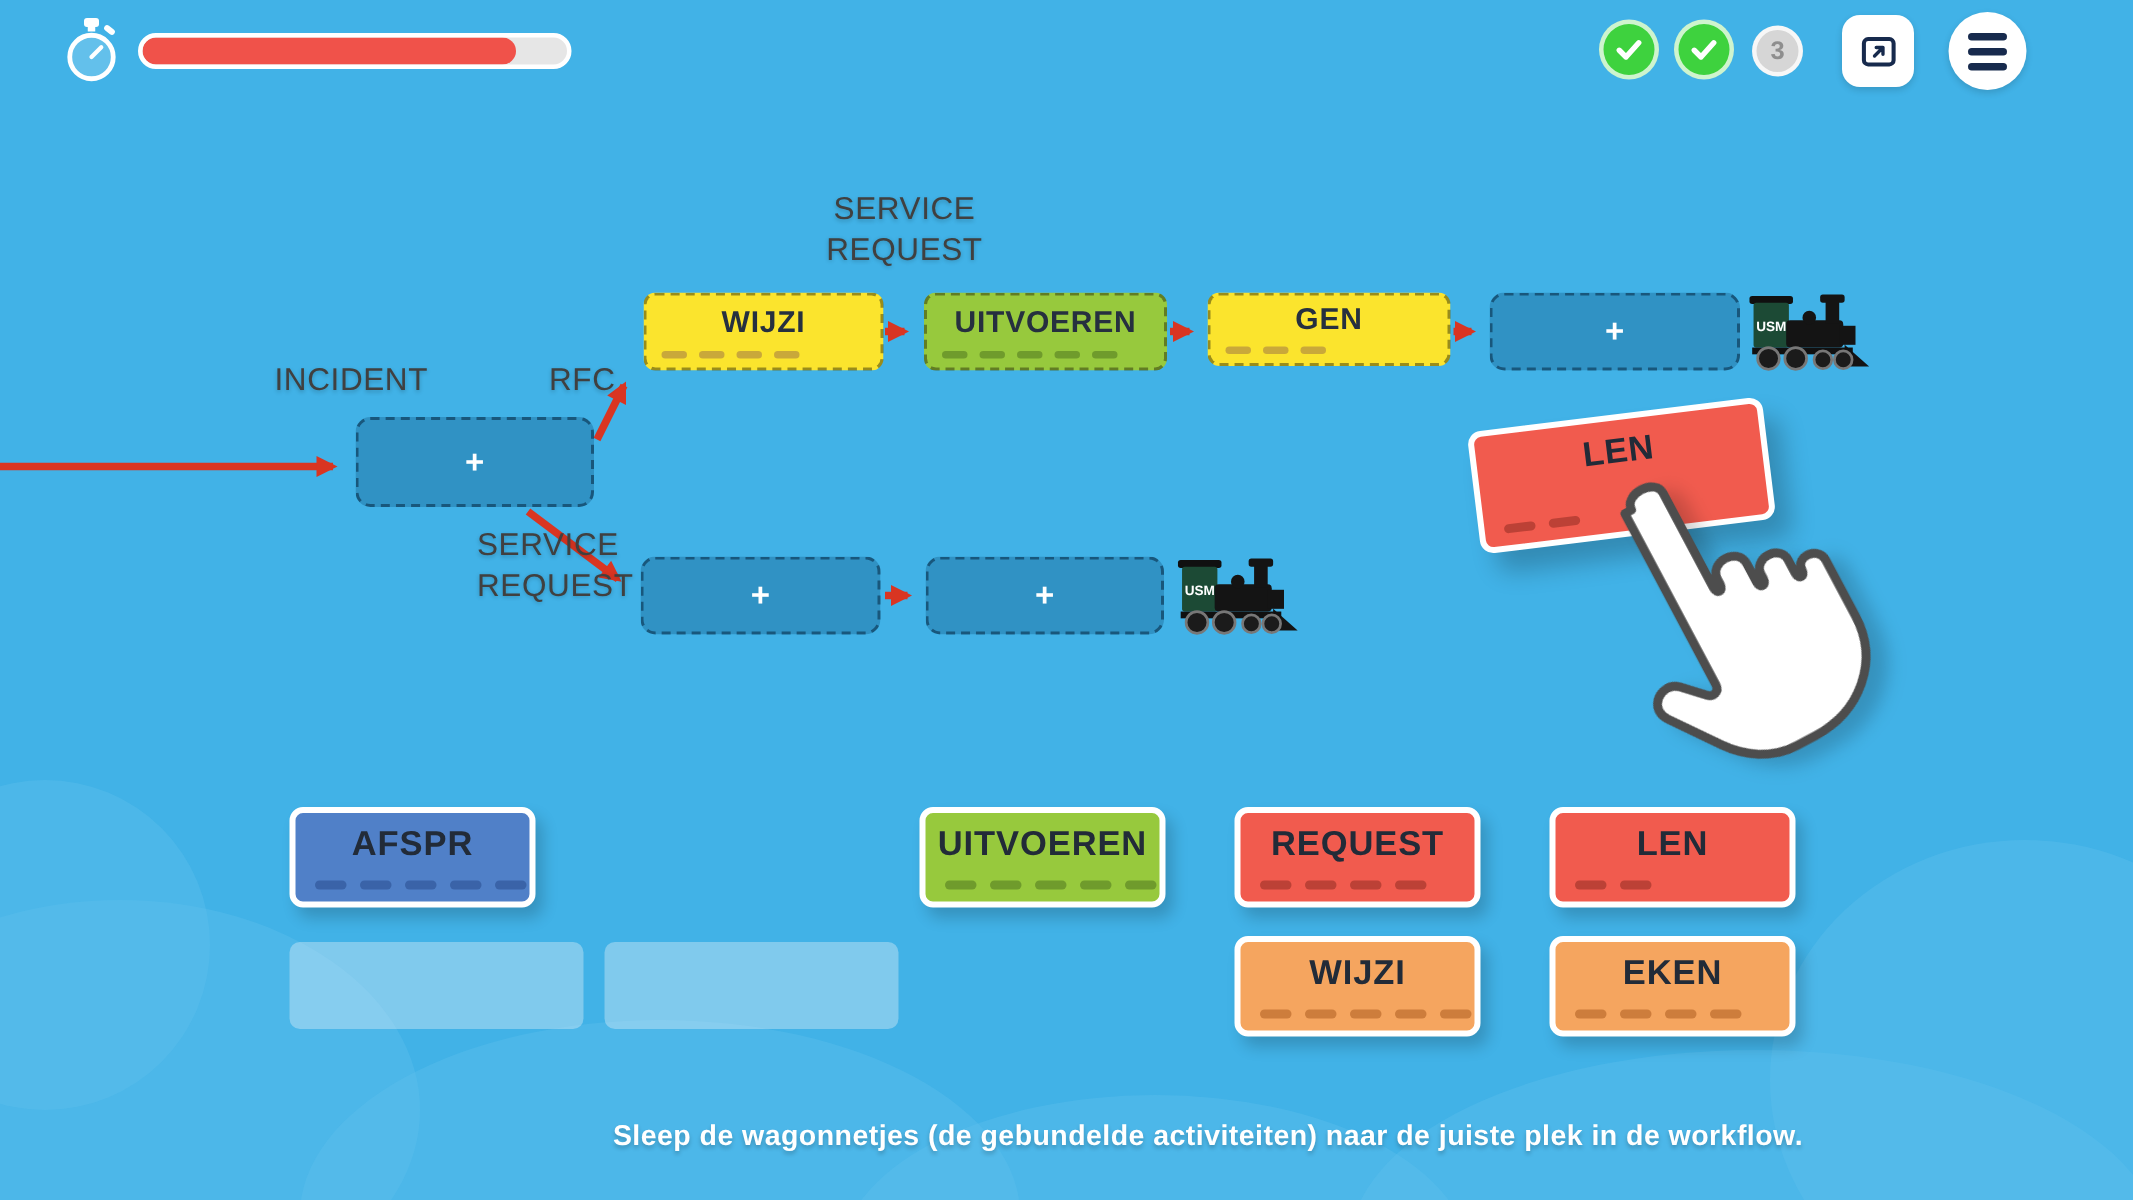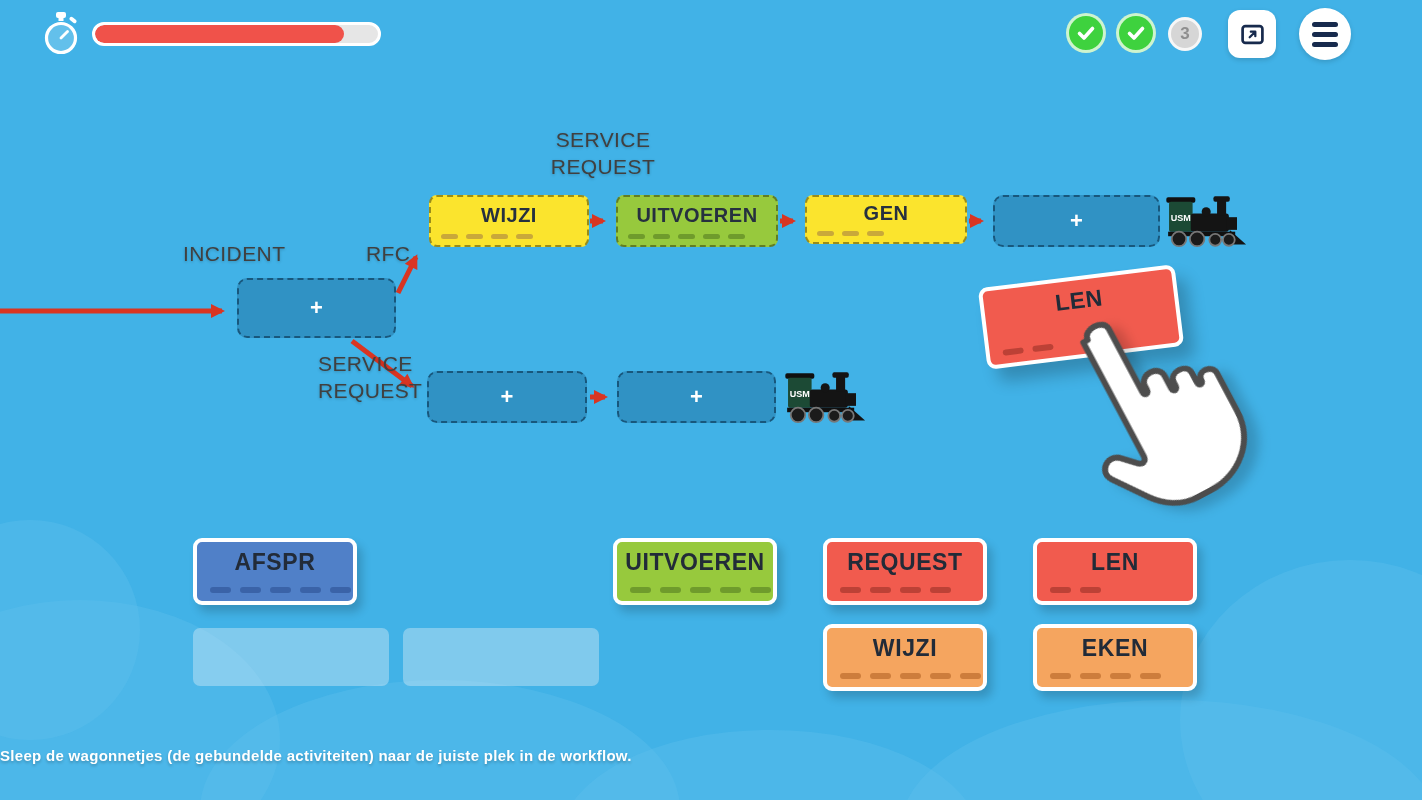--- a/index.html
+++ b/index.html
@@ -25,21 +25,21 @@
   .empty-slot{position:absolute;z-index:3;background:var(--empty-slot);border-radius:7px}
   .drag-card{z-index:6;box-shadow:10px 14px 16px rgba(0,0,0,.22)}
   .hand{position:absolute;z-index:7;filter:drop-shadow(8px 10px 6px rgba(0,0,0,.18))}
   .train{position:absolute;z-index:3}
   .topbtn{position:absolute;z-index:8;background:#fff;display:flex;align-items:center;justify-content:center;box-shadow:0 2px 5px rgba(0,0,0,.15);box-sizing:border-box}
   .badge{position:absolute;z-index:8;border-radius:50%;display:flex;align-items:center;justify-content:center;box-sizing:border-box}
   .menu-bars{display:flex;flex-direction:column;gap:5px}
   .menu-bars span{display:block;width:26px;height:5px;border-radius:3px;background:var(--icon-navy)}
   .progress{position:absolute;z-index:8;left:92px;top:22px;width:289px;height:24px;border:3px solid #fff;border-radius:13px;background:var(--progress-track);box-sizing:border-box;overflow:hidden}
   .progress .fill{height:100%;border-radius:10px;background:var(--progress-red)}
-  .footer{position:absolute;z-index:5;left:0;width:1202px;top:747px;text-align:left;color:#fff;font-weight:bold;font-size:15px;letter-spacing:.3px;text-shadow:0 2px 3px rgba(0,0,0,.22)}
+  .footer{position:absolute;z-index:5;left:0;width:1202px;top:747px;text-align:right;color:#fff;font-weight:bold;font-size:19px;letter-spacing:.3px;text-shadow:0 2px 3px rgba(0,0,0,.22)}
 </style>
 </head>
 <body>
 
 <div class="stage">
 
   <div class="cloud" style="left:-120px;top:600px;width:400px;height:280px"></div>
   <div class="cloud" style="left:-80px;top:520px;width:220px;height:220px"></div>
   <div class="cloud" style="left:200px;top:680px;width:480px;height:260px"></div>
   <div class="cloud" style="left:560px;top:730px;width:420px;height:220px"></div>

